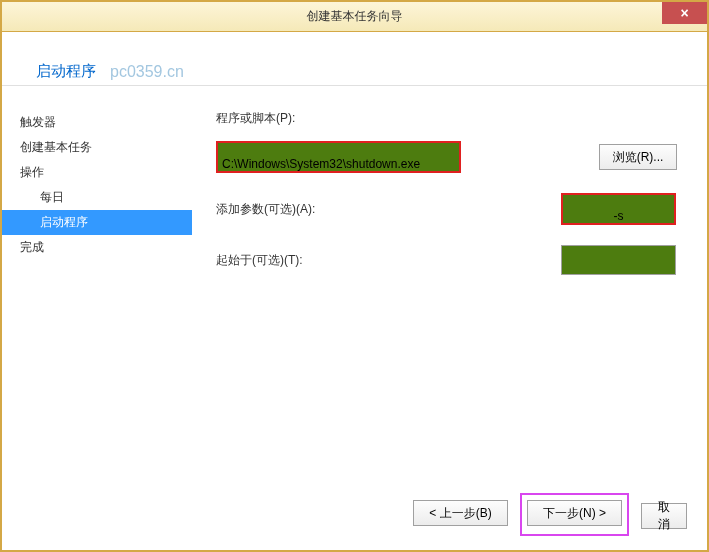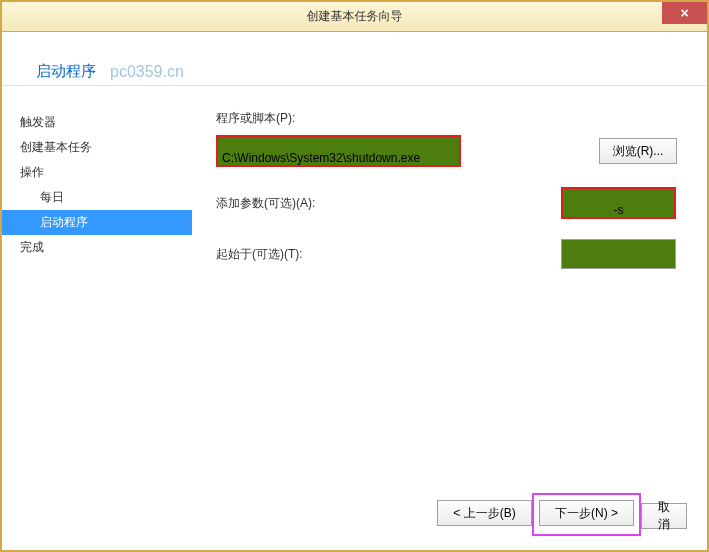--- a/index.html
+++ b/index.html
@@ -163,21 +163,21 @@
       margin-left: 8px;
     }
     .hl-red {
       border: 2px solid #e02020 !important;
     }
     .footer {
       position: absolute;
       bottom: 14px;
       right: 20px;
       display: flex;
-      gap: 0;
+      gap: 12px;
     }
     .btn-nav {
       width: 95px;
       height: 24px;
     }
     .btn-cancel {
       width: 46px;
       height: 24px;
     }
     .next-wrap {
@@ -211,21 +211,21 @@
   <div class="sidebar">
     <div class="sidebar-item">触发器</div>
     <div class="sidebar-item">创建基本任务</div>
     <div class="sidebar-item">操作</div>
     <div class="sidebar-item indent">每日</div>
     <div class="sidebar-item indent selected">启动程序</div>
     <div class="sidebar-item">完成</div>
   </div>
 
   <div class="main">
-    <div class="label" style="margin-bottom:8px;">程序或脚本(P):</div>
+    <div class="label" style="margin-bottom:14px;">程序或脚本(P):</div>
     <div class="form-row">
       <div class="input-box input-program hl-red">
         <span>C:\Windows\System32\shutdown.exe</span>
       </div>
       <div style="flex:1"></div>
       <button class="btn btn-browse">浏览(R)...</button>
     </div>
 
     <div class="form-row">
       <span class="label">添加参数(可选)(A):</span>

